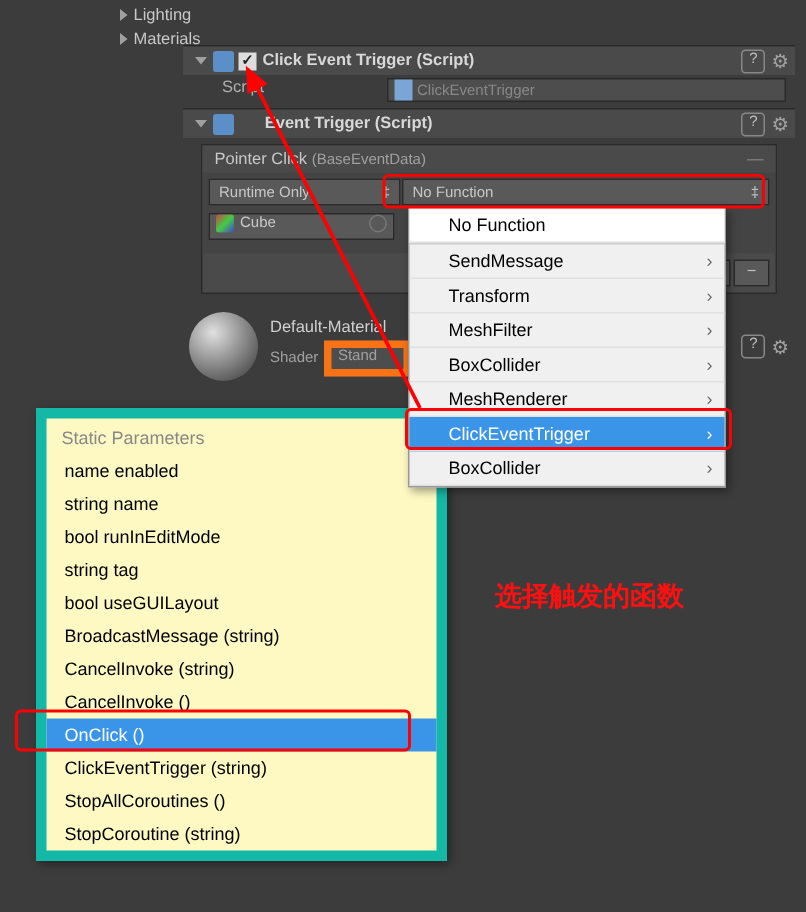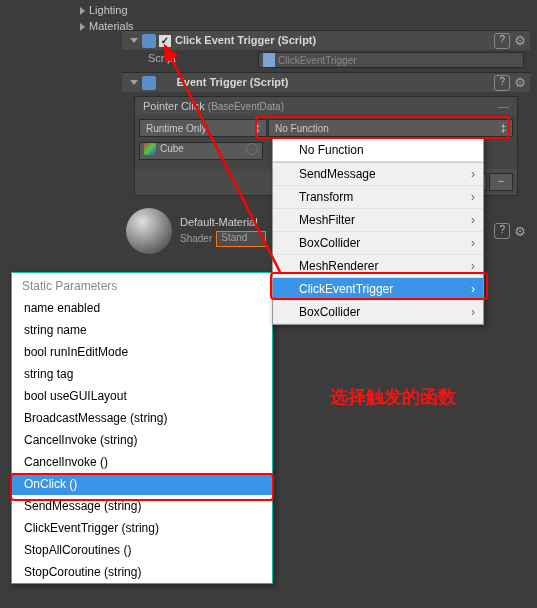--- a/index.html
+++ b/index.html
@@ -29,28 +29,28 @@
 .obj-field{width:114px;height:16px;background:#595959;border:1px solid #2a2a2a;display:flex;padding:0 4px;color:#c8c8c8;font-size:10px}
 .cube-icon{width:12px;height:12px;background:linear-gradient(135deg,#c44,#4c4,#44c);margin-right:4px;border-radius:2px}
 .target{width:10px;height:10px;border:1px solid #777;border-radius:50%;margin-left:auto}
 .plus-minus{text-align:right;padding:4px;color:#c0c0c0}
 .pm-btn{display:inline-block;width:22px;height:16px;background:#595959;border:1px solid #2a2a2a;text-align:center;line-height:14px;margin-left:2px}
 .mat{margin-top:8px;display:flex;align-items:center;padding:4px}
 .mat-sphere{width:46px;height:46px;border-radius:50%;background:radial-gradient(circle at 35% 30%,#e0e0e0,#888,#333);margin-right:8px}
 .mat-info{flex:1}
 .mat-title{color:#d0d0d0;font-size:11px;margin-bottom:3px}
 .mat-row{display:flex;align-items:center;font-size:10px;color:#a0a0a0}
-.mat-field{background:#4d4d4d;border:1px solid #f97316;padding:0 4px;height:14px;margin-left:4px;width:40px}
+.mat-field{background:#4d4d4d;border:5px solid #f97316;padding:0 4px;height:14px;margin-left:4px;width:40px}
 .dropdown{position:absolute;left:272px;top:138px;width:210px;background:#f0f0f0;border:1px solid #999;box-shadow:2px 2px 6px rgba(0,0,0,.4);color:#000;z-index:100}
 .dd-item{height:22px;line-height:22px;padding:0 8px 0 26px;display:flex;align-items:center;justify-content:space-between;font-size:12px;border-bottom:1px solid #e0e0e0}
 .dd-item.checked{background:#fff}
 .dd-item.checked::before{content:"✓";position:absolute;left:280px;color:#000}
 .dd-sub{color:#666}
 .dd-item.hl{background:#3a95e8;color:#fff}
-.static{position:absolute;left:11px;top:272px;width:260px;background:#ffffff;border:1px solid #14b8a6;box-shadow:2px 2px 6px rgba(0,0,0,.4);color:#000;z-index:90}
+.static{position:absolute;left:24px;top:272px;width:260px;background:#fef9c3;border:7px solid #14b8a6;box-shadow:2px 2px 6px rgba(0,0,0,.4);color:#000;z-index:90}
 .static-head{padding:6px 10px 4px;color:#888;font-size:12px}
 .static-item{height:22px;line-height:22px;padding:0 12px;font-size:12px}
 .static-item.hl{background:#3a95e8;color:#fff}
 .red{border:2px solid #ff0000;position:absolute;z-index:200;pointer-events:none}
 .arrow-svg{position:absolute;z-index:150;pointer-events:none}
 .anno{position:absolute;color:#ff1010;font-size:18px;font-weight:bold;z-index:50}
 </style>
 </head>
 <body>
 
@@ -166,21 +166,20 @@
   <div class="static-head">Static Parameters</div>
   <div class="static-item">name enabled</div>
   <div class="static-item">string name</div>
   <div class="static-item">bool runInEditMode</div>
   <div class="static-item">string tag</div>
   <div class="static-item">bool useGUILayout</div>
   <div class="static-item">BroadcastMessage (string)</div>
   <div class="static-item">CancelInvoke (string)</div>
   <div class="static-item">CancelInvoke ()</div>
   <div class="static-item hl">OnClick ()</div>
-  <div class="static-item">SendMessage (string)</div>
   <div class="static-item">ClickEventTrigger (string)</div>
   <div class="static-item">StopAllCoroutines ()</div>
   <div class="static-item">StopCoroutine (string)</div>
 </div>
 
 <div class="red" style="left:255px;top:116px;width:251px;height:19px;border-radius:4px"></div>
 <div class="red" style="left:270px;top:272px;width:214px;height:24px;border-radius:4px"></div>
 <div class="red" style="left:10px;top:473px;width:260px;height:24px;border-radius:4px"></div>
 
 <svg class="arrow-svg" width="537" height="608" style="left:0;top:0">

